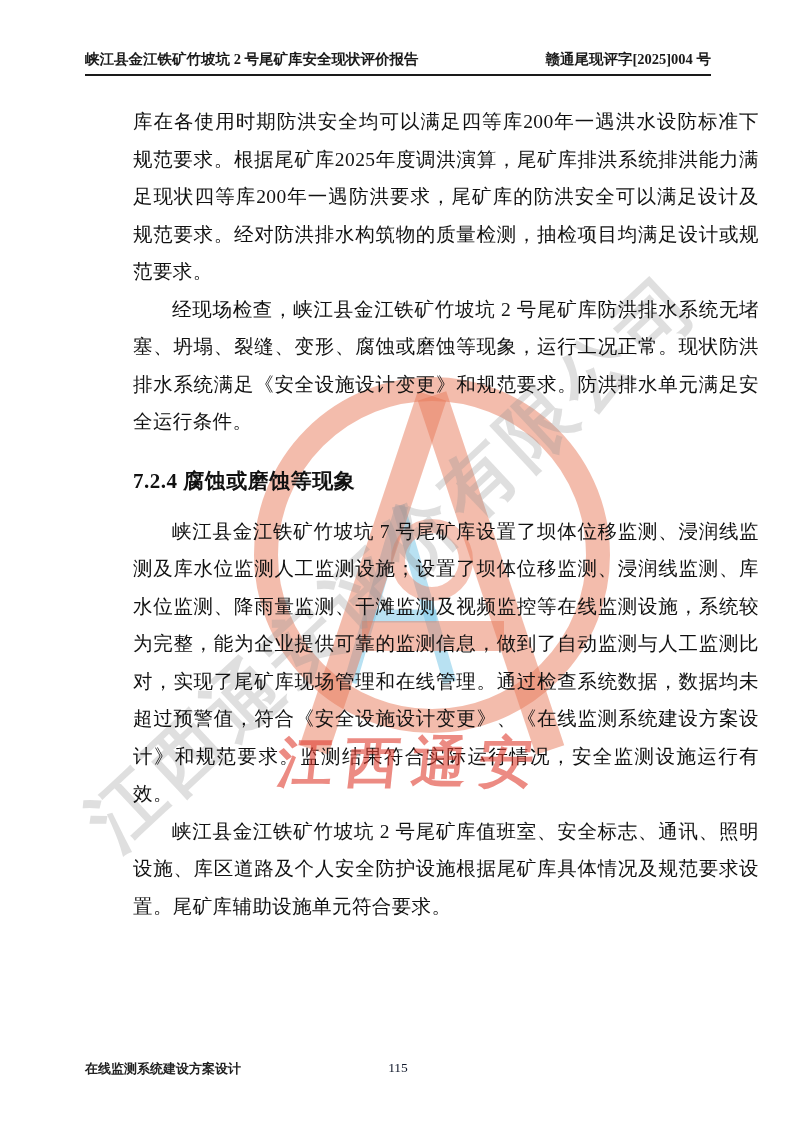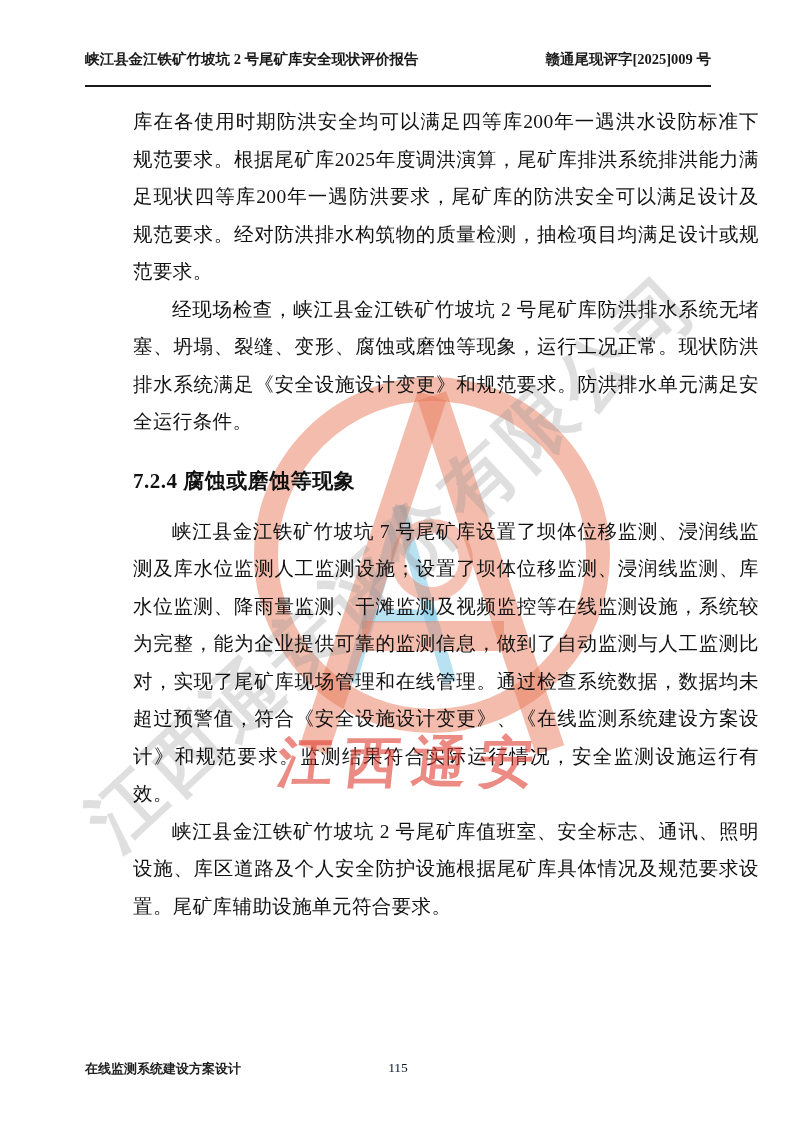--- a/index.html
+++ b/index.html
@@ -18,21 +18,21 @@
     position: absolute;
     left: 85px;
     top: 50px;
     width: 626px;
     display: flex;
     justify-content: space-between;
     align-items: flex-end;
     font-size: 14.5px;
     font-weight: bold;
     color: #1a1a1a;
-    padding-bottom: 16px;
+    padding-bottom: 5px;
     border-bottom: 2.5px solid #1a1a1a;
   }
   
   .content {
     position: absolute;
     left: 85px;
     top: 103px;
     width: 626px;
     z-index: 2;
     margin-left: 48px;
@@ -133,21 +133,21 @@
       <circle cx="432" cy="560" r="34" fill="none" stroke="rgba(232,121,90,0.45)" stroke-width="14"></circle>
     </svg>
   </div>
 
   <div class="wm-diagonal">江西通安评价有限公司</div>
 
   <div class="wm-red">江西通安</div>
 
   <div class="header">
     <span>峡江县金江铁矿竹坡坑 2 号尾矿库安全现状评价报告</span>
-    <span>赣通尾现评字[2025]009 号</span>
+    <span>赣通尾现评字[2025]004 号</span>
   </div>
 
   <div class="content">
     <p class="para">库在各使用时期防洪安全均可以满足四等库200年一遇洪水设防标准下规范要求。根据尾矿库2025年度调洪演算，尾矿库排洪系统排洪能力满足现状四等库200年一遇防洪要求，尾矿库的防洪安全可以满足设计及规范要求。经对防洪排水构筑物的质量检测，抽检项目均满足设计或规范要求。</p>
     <p class="para indent">经现场检查，峡江县金江铁矿竹坡坑 2 号尾矿库防洪排水系统无堵塞、坍塌、裂缝、变形、腐蚀或磨蚀等现象，运行工况正常。现状防洪排水系统满足《安全设施设计变更》和规范要求。防洪排水单元满足安全运行条件。</p>
     <h2 class="heading">7.2.4 腐蚀或磨蚀等现象</h2>
     <p class="para indent">峡江县金江铁矿竹坡坑 7 号尾矿库设置了坝体位移监测、浸润线监测及库水位监测人工监测设施；设置了坝体位移监测、浸润线监测、库水位监测、降雨量监测、干滩监测及视频监控等在线监测设施，系统较为完整，能为企业提供可靠的监测信息，做到了自动监测与人工监测比对，实现了尾矿库现场管理和在线管理。通过检查系统数据，数据均未超过预警值，符合《安全设施设计变更》、《在线监测系统建设方案设计》和规范要求。监测结果符合实际运行情况，安全监测设施运行有效。</p>
     <p class="para indent">峡江县金江铁矿竹坡坑 2 号尾矿库值班室、安全标志、通讯、照明设施、库区道路及个人安全防护设施根据尾矿库具体情况及规范要求设置。尾矿库辅助设施单元符合要求。</p>
   </div>
 

